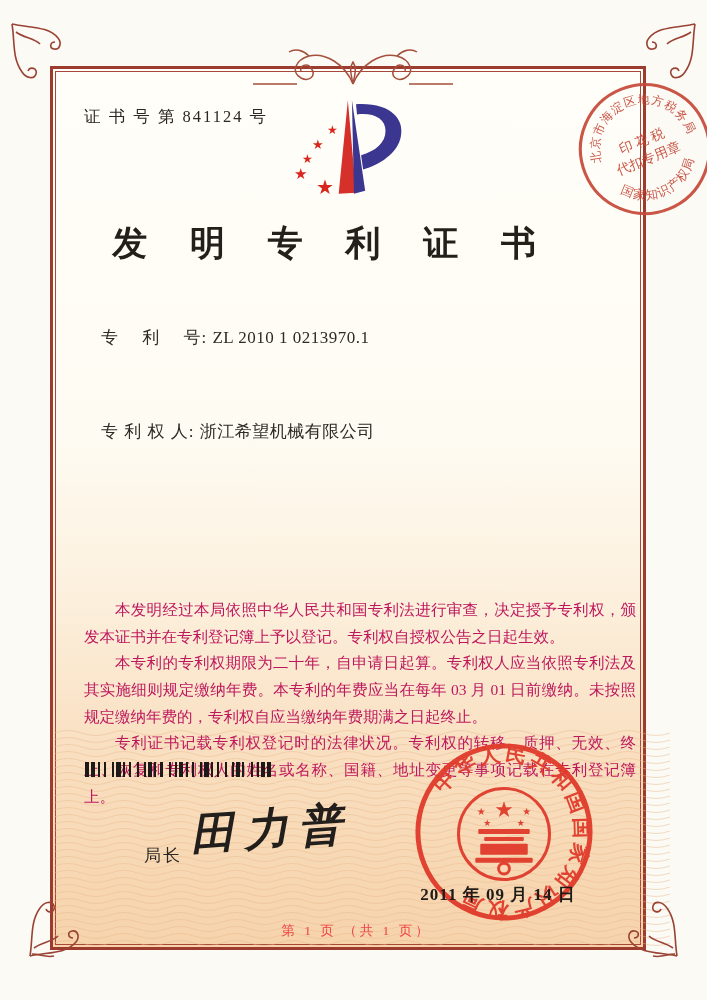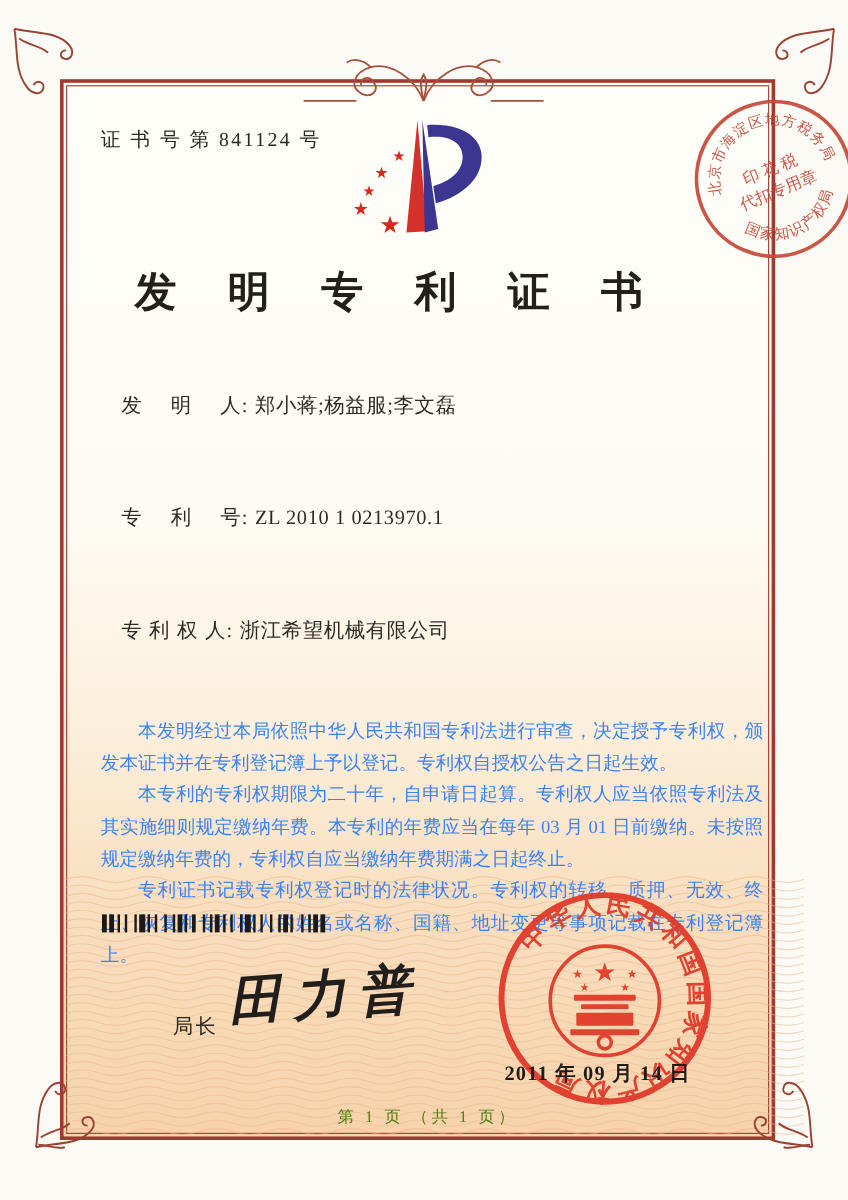--- a/index.html
+++ b/index.html
@@ -30,36 +30,36 @@
   }
   
   .logo-star{position:absolute;color:#d8281e;line-height:1;font-family:"DejaVu Sans",sans-serif;}
   
   .fields{left:84px;top:306px;width:540px;}
   .row{margin-bottom:31px;font-size:17px;white-space:pre;color:#2e2a26;}
   .flabel{letter-spacing:1px;}
   .fvalue{letter-spacing:0.5px;}
   
   .paras{left:84px;top:597px;width:552px;font-size:15.5px;line-height:1.72;
-    text-align:justify;color:#3b82f6;}
+    text-align:justify;color:#be185d;}
   .paras p{margin:0;text-indent:2em;}
   
   .barcode{left:85px;top:762px;height:15px;display:flex;align-items:stretch;}
   .barcode i{display:block;height:100%;}
   
   .signer-title{left:144px;top:844px;font-size:17px;letter-spacing:2px;color:#2b2723;}
   .signature{
     left:190px;top:800px;font-size:44px;letter-spacing:10px;color:#211e1b;
     transform:rotate(-4deg);font-style:italic;font-weight:600;
   }
   
   .seal-date{left:403px;top:883px;width:190px;text-align:center;font-size:17px;
     font-weight:600;letter-spacing:1px;color:#1f1c18;}
   .footer{left:50px;top:922px;width:613px;text-align:center;font-size:13.5px;
-    letter-spacing:3px;color:#4d7c0f;}
+    letter-spacing:3px;color:#ef4444;}
   svg{overflow:visible;}
 </style>
 </head>
 <body>
 
 <div class="abs frame">
   <div class="frame-inner"></div>
 </div>
 
 <svg id="waves" class="abs" style="left:54px;top:728px;" width="588" height="218">
@@ -176,23 +176,20 @@
       <text x="72" y="94" text-anchor="middle" font-size="13">代扣专用章</text>
     </g>
   </svg>
 </div>
 
 <div class="abs cert-no">证 书 号 第 841124 号</div>
 <div class="abs title">发 明 专 利 证 书</div>
 
 <div class="abs fields">
   <div class="row">
-    <span class="flabel">发　 明　 人: </span><span class="fvalue">郑小蒋;杨益服;李文磊</span>
-  </div>
-  <div class="row">
     <span class="flabel">专　 利　 号: </span><span class="fvalue">ZL 2010 1 0213970.1</span>
   </div>
   <div class="row">
     <span class="flabel">专 利 权 人: </span><span class="fvalue">浙江希望机械有限公司</span>
   </div>
 </div>
 
 <div class="abs paras">
   <p>本发明经过本局依照中华人民共和国专利法进行审查，决定授予专利权，颁发本证书并在专利登记簿上予以登记。专利权自授权公告之日起生效。</p>
   <p>本专利的专利权期限为二十年，自申请日起算。专利权人应当依照专利法及其实施细则规定缴纳年费。本专利的年费应当在每年 03 月 01 日前缴纳。未按照规定缴纳年费的，专利权自应当缴纳年费期满之日起终止。</p>

